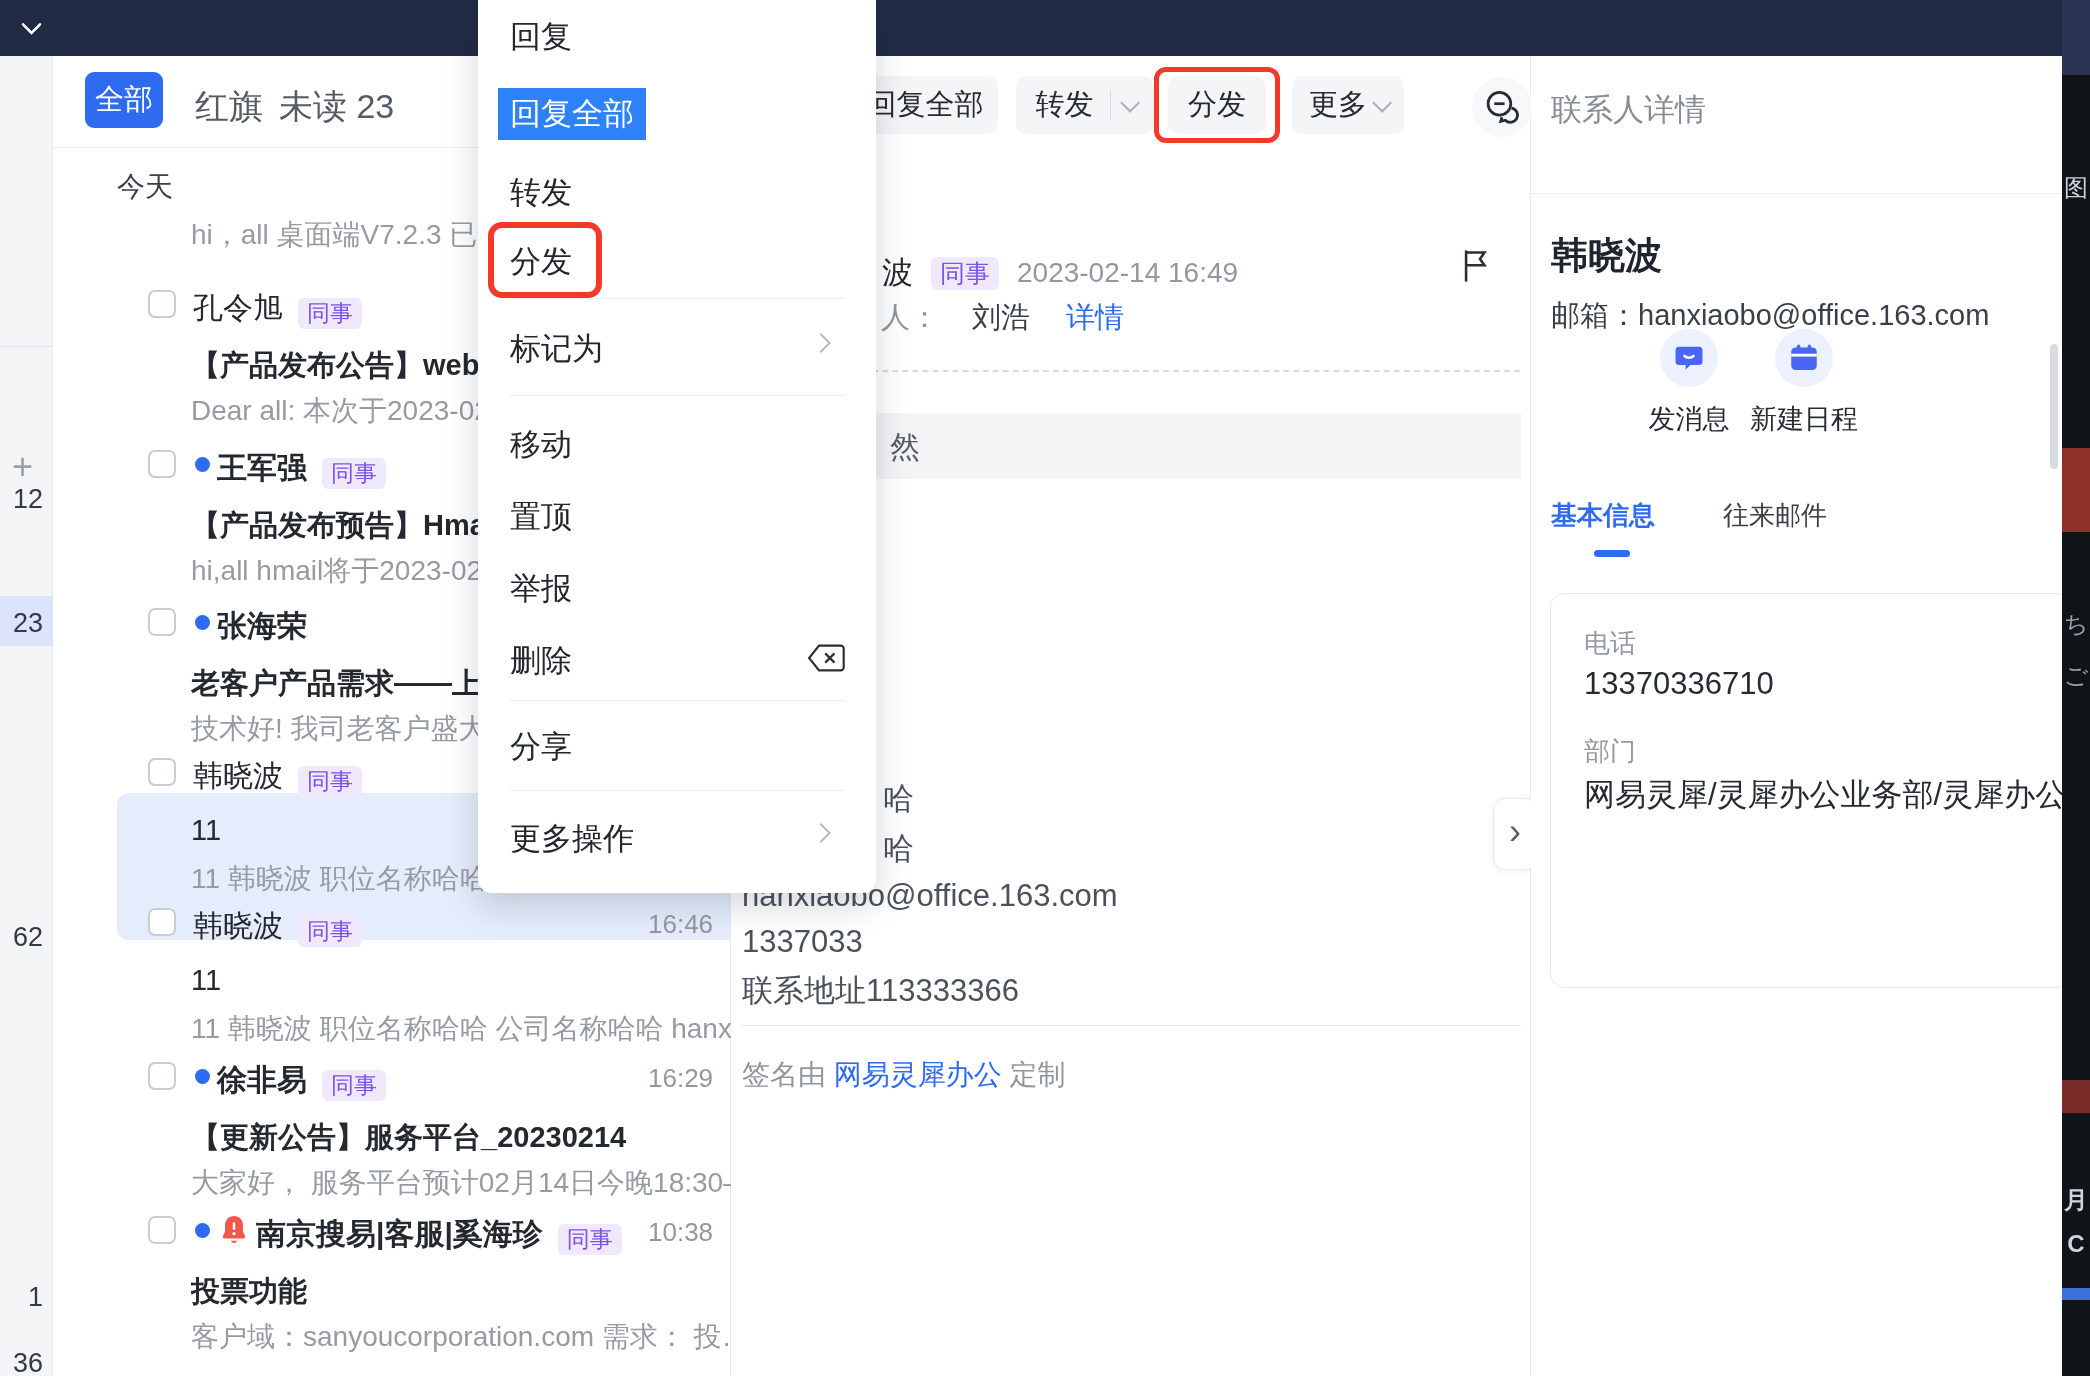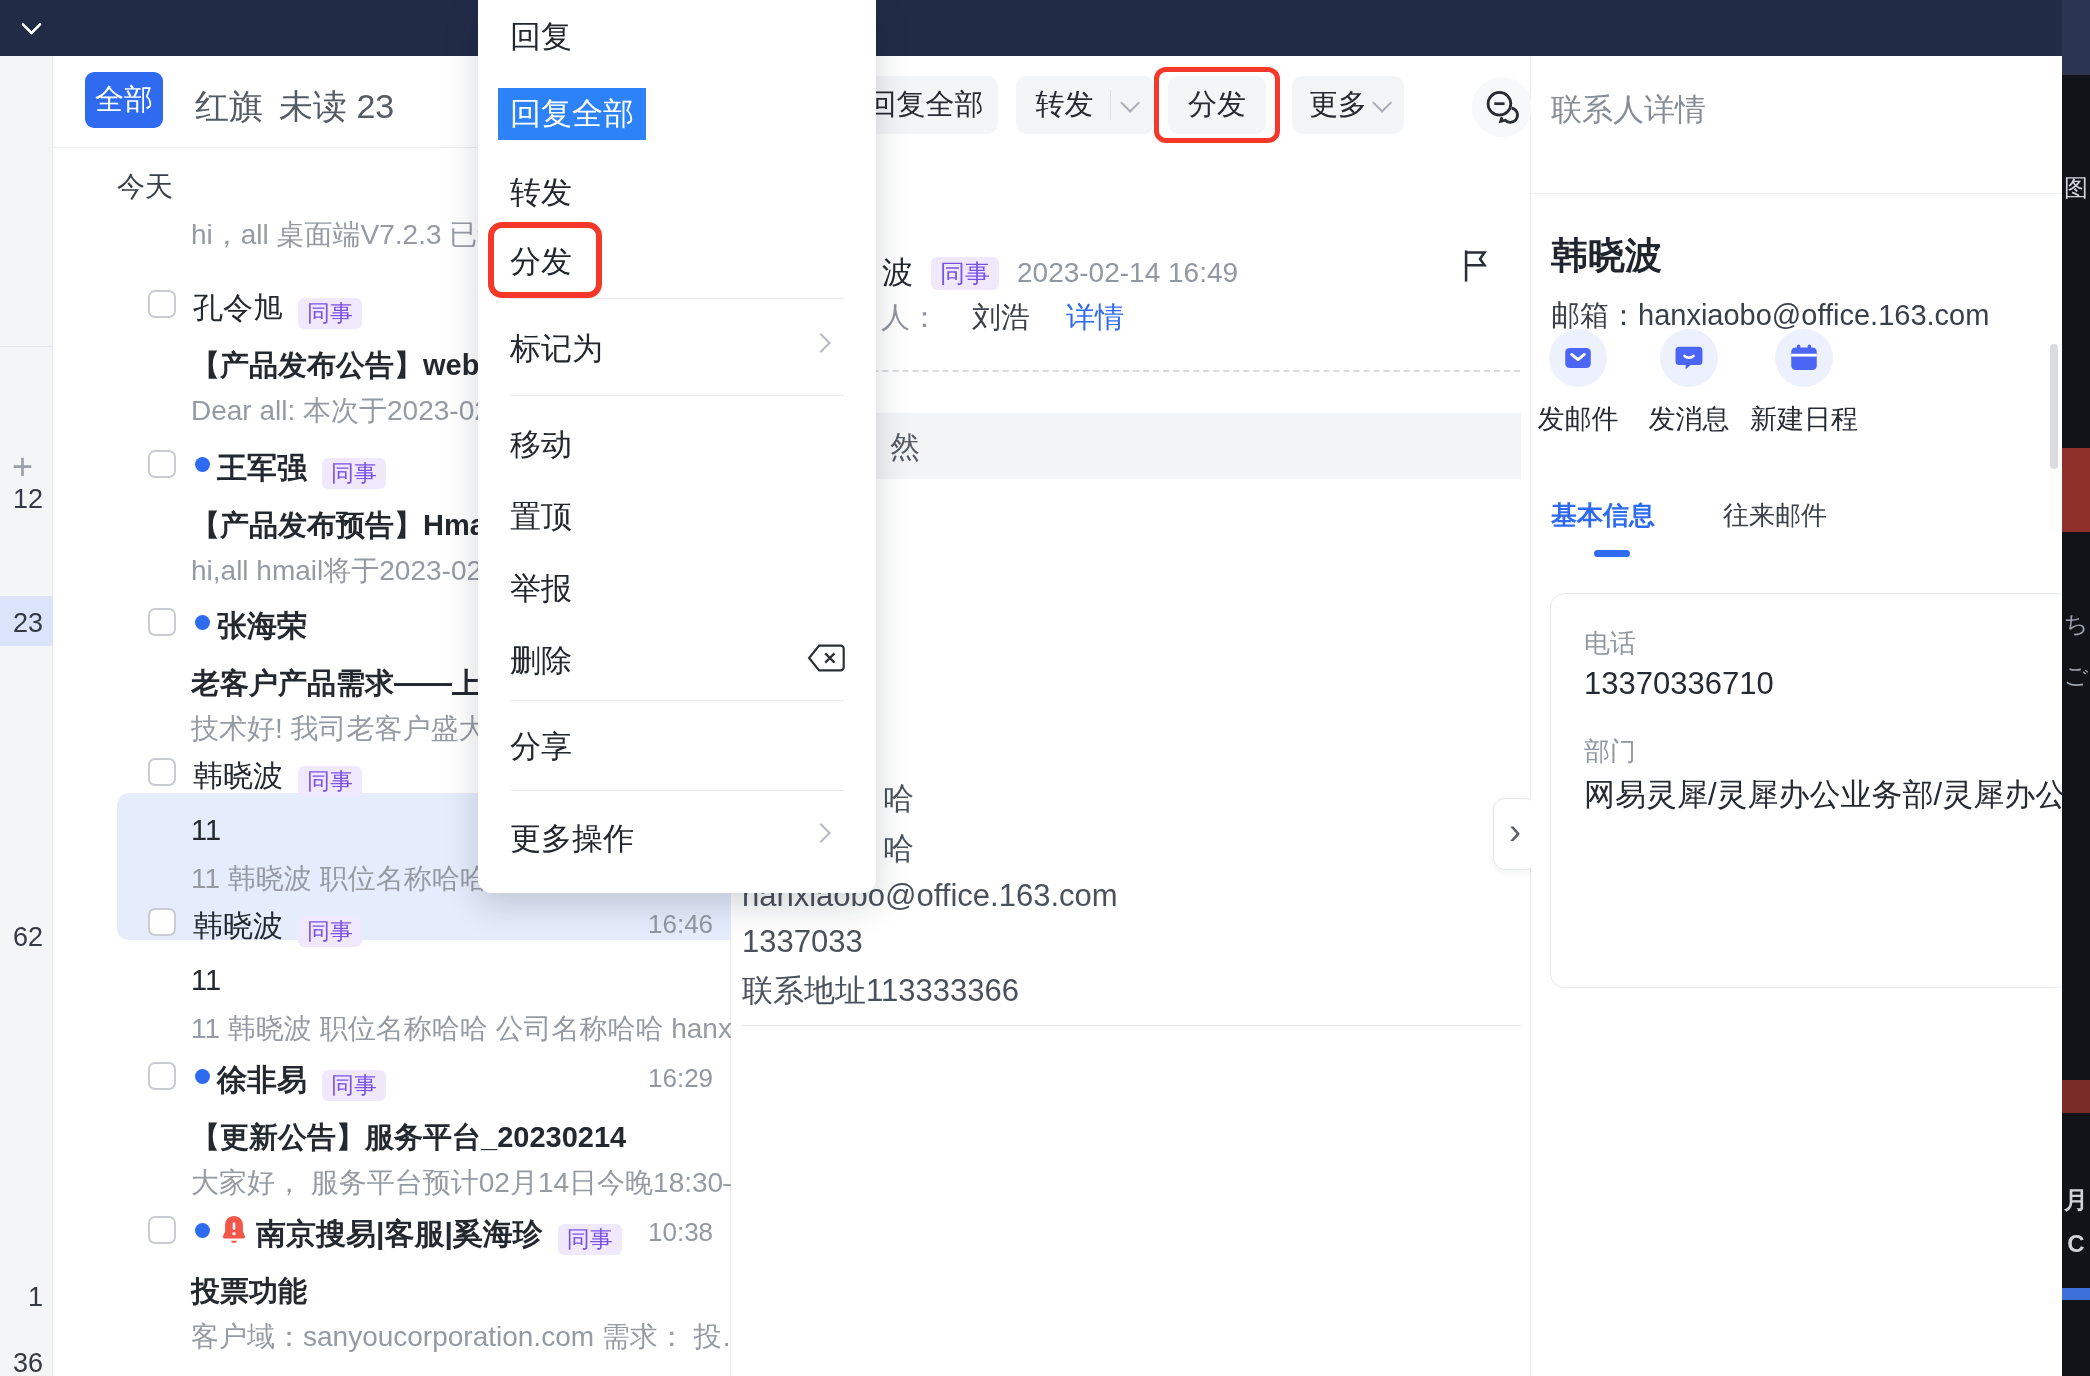--- a/index.html
+++ b/index.html
@@ -268,42 +268,36 @@
     <div class="quote">
       <span>然</span>
     </div>
 
     <div class="bodyline" style="left:152px; top:722px">哈</div>
     <div class="bodyline" style="left:152px; top:772px">哈</div>
     <div class="bodyline" style="left:11px; top:822px">hanxiaobo@office.163.com</div>
     <div class="bodyline" style="left:11px; top:868px">1337033</div>
     <div class="bodyline" style="left:11px; top:914px">联系地址113333366</div>
     <div class="sig-div"></div>
+    <div class="sigrow">
+      <span class="g">签名由 </span><span class="b">网易灵犀办公</span><span class="g"> 定制</span>
+    </div>
     <div class="expand-pill">
       <span style="font-size:36px; color:#5b6168; transform:translateY(-2px)">›</span>
     </div>
   </div>
 
   <div id="panel">
     <div class="pn-header">联系人详情</div>
     <div class="pn-hdiv"></div>
     <div class="pn-name">韩晓波</div>
     <div class="pn-mail">
       <span>邮箱：</span><span>hanxiaobo@office.163.com</span>
     </div>
 
-    <div class="action" style="left:-8px">
-      <div class="acircle">
-        <svg width="34" height="34" viewBox="0 0 24 24">
-          <rect x="3" y="5" width="18" height="14" rx="3" fill="#4b66f4"></rect>
-          <path d="M7.5 9.5l4.5 3.6 4.5-3.6" stroke="#fff" stroke-width="2" fill="none" stroke-linecap="round" stroke-linejoin="round"></path>
-        </svg>
-      </div>
-      <div class="alabel">发邮件</div>
-    </div>
     <div class="action" style="left:103px">
       <div class="acircle">
         <svg width="34" height="34" viewBox="0 0 24 24">
           <path d="M5 4h14a2.5 2.5 0 0 1 2.5 2.5v8A2.5 2.5 0 0 1 19 17h-6l-3.4 3.2V17H5a2.5 2.5 0 0 1-2.5-2.5v-8A2.5 2.5 0 0 1 5 4z" fill="#4b66f4"></path>
           <path d="M8.8 10.5c1.6 1.7 4.8 1.7 6.4 0" stroke="#fff" stroke-width="1.8" fill="none" stroke-linecap="round"></path>
         </svg>
       </div>
       <div class="alabel">发消息</div>
     </div>
     <div class="action" style="left:218px">

